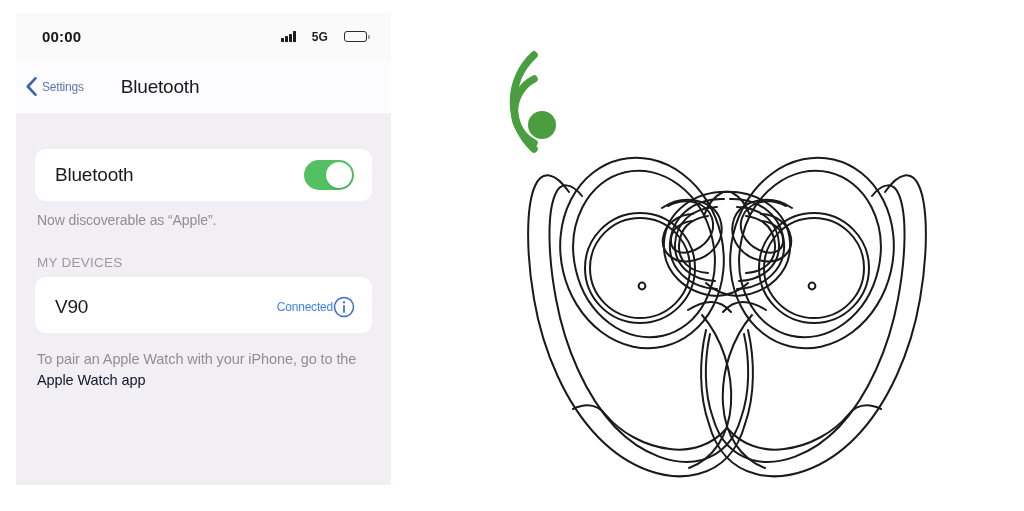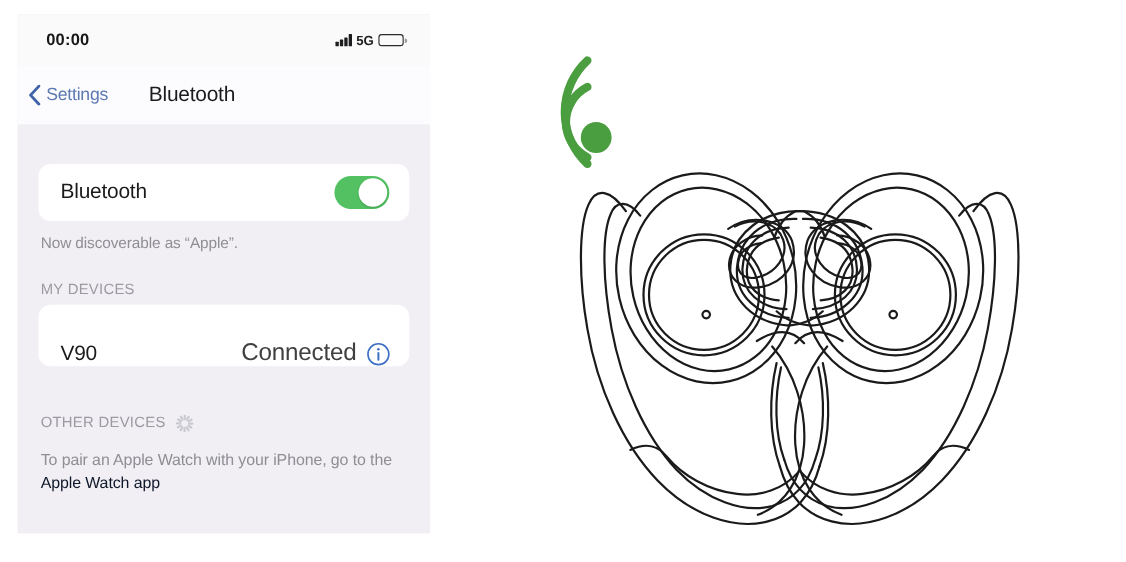--- a/index.html
+++ b/index.html
@@ -42,21 +42,21 @@
   }
   #status-time {
     font-size: 15px;
     font-weight: bold;
     color: #17171a;
     letter-spacing: 0.2px;
   }
   #status-right {
     display: flex;
     align-items: center;
-    gap: 4px;
+    gap: 16px;
   }
   .signal-bars {
     display: flex;
     align-items: flex-end;
     gap: 1.5px;
     height: 11px;
   }
   .signal-bars i {
     display: block;
     width: 2.6px;
@@ -115,21 +115,21 @@
     align-items: center;
     gap: 5px;
     cursor: pointer;
   }
   #back-chevron {
     display: block;
     width: 11px;
     height: 19px;
   }
   #back-label {
-    font-size: 16px;
+    font-size: 12px;
     color: #5c79b3;
     letter-spacing: -0.2px;
   }
   #nav-title {
     margin-left: 37px;
     font-size: 19px;
     color: #1b1b1d;
     font-weight: normal;
     letter-spacing: -0.2px;
   }
@@ -194,34 +194,34 @@
     font-size: 13.5px;
     color: #9a9aa0;
     letter-spacing: 0.25px;
     display: flex;
     gap: 9px;
   }
 
   #device-row {
     height: 56px;
     display: flex;
-    align-items: flex-end;
+    align-items: center;
     padding: 4px 17px 0 20px;
   }
   #device-name {
     font-size: 19px;
     color: #1b1b1d;
     letter-spacing: -0.2px;
     flex: 1;
   }
   #device-status {
-    font-size: 22px;
-    color: #404040;
+    font-size: 12px;
+    color: #3b82f6;
     letter-spacing: -0.2px;
-    margin-right: 9px;
+    margin-right: 0;
   }
   #info-button {
     width: 22px;
     height: 22px;
     flex: none;
     cursor: pointer;
   }
 
   #other-devices-header { margin-top: 43px; }
 
@@ -313,37 +313,20 @@
     <div class="card" id="device-row">
       <span id="device-name">V90</span>
       <span id="device-status">Connected</span>
       <svg id="info-button" viewBox="0 0 22 22">
         <circle cx="11" cy="11" r="9.5" fill="none" stroke="#3d6fc4" stroke-width="1.5"></circle>
         <circle cx="11" cy="6.4" r="1.15" fill="#3d6fc4"></circle>
         <rect x="10.1" y="9" width="1.8" height="8" rx="0.9" fill="#3d6fc4"></rect>
       </svg>
     </div>
 
-    <div class="section-header" id="other-devices-header">
-      <span>OTHER DEVICES</span>
-      <span class="spinner">
-        <i style="transform:rotate(0deg)"></i>
-        <i style="transform:rotate(30deg)"></i>
-        <i style="transform:rotate(60deg)"></i>
-        <i style="transform:rotate(90deg)"></i>
-        <i style="transform:rotate(120deg)"></i>
-        <i style="transform:rotate(150deg)"></i>
-        <i style="transform:rotate(180deg)"></i>
-        <i style="transform:rotate(210deg)"></i>
-        <i style="transform:rotate(240deg)"></i>
-        <i style="transform:rotate(270deg)"></i>
-        <i style="transform:rotate(300deg)"></i>
-        <i style="transform:rotate(330deg)"></i>
-      </span>
-    </div>
 
     <div id="pair-text"><span>To pair an Apple Watch with your iPhone, go to the </span><span id="apple-watch-link">Apple Watch app</span></div>
 
   </div>
 </div>
 
 <div id="illustration">
   <svg width="594" height="511" viewBox="0 0 594 511" aria-hidden="true">
 
     <g>

